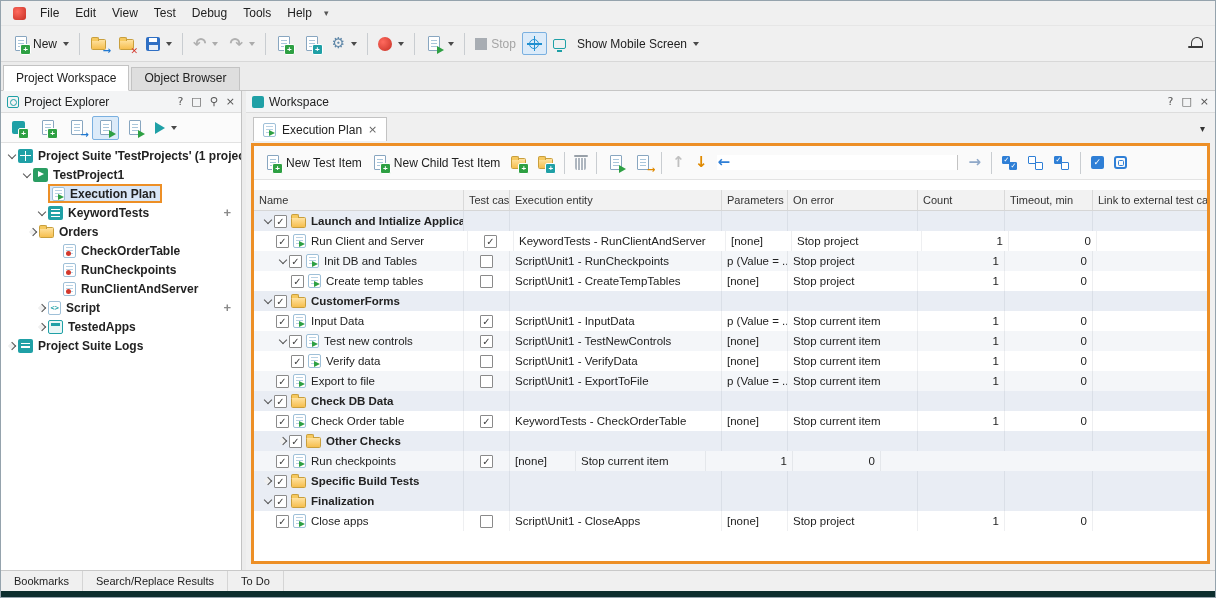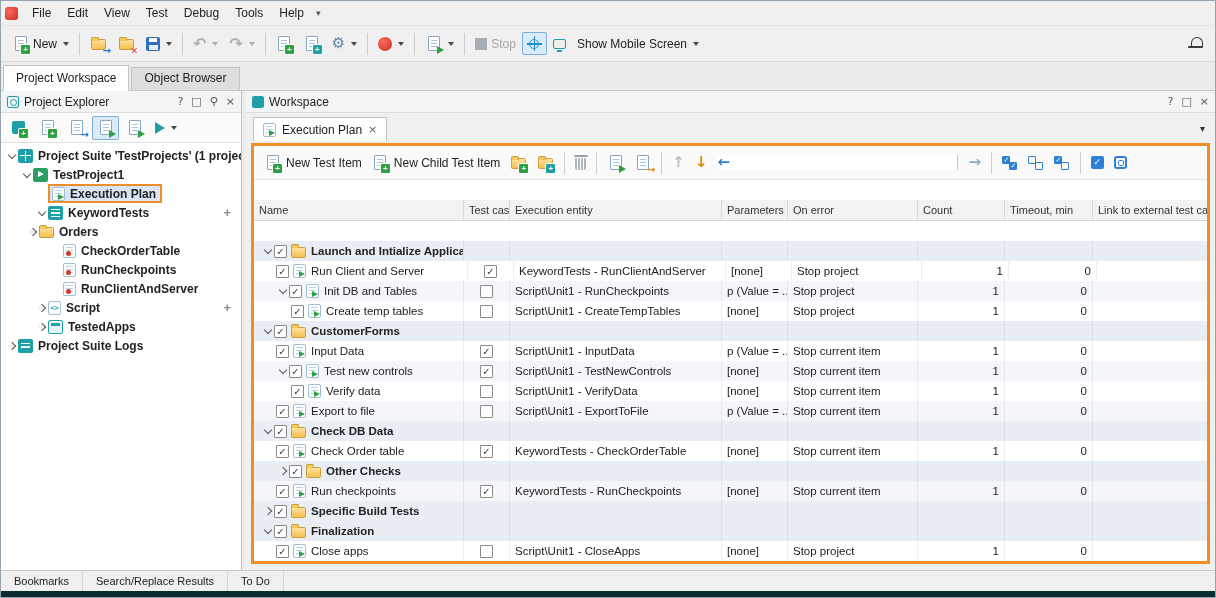--- a/index.html
+++ b/index.html
@@ -1,20 +1,20 @@
 <!DOCTYPE html>
 <html><head>
 <meta charset="utf-8">
 <style>
 *{box-sizing:border-box;margin:0;padding:0;}
 html,body{width:1216px;height:598px;overflow:hidden;}
 body{font-family:"Liberation Sans","DejaVu Sans",sans-serif;font-size:12px;color:#222;background:#f0f0f0;}
 .app{width:1216px;height:598px;display:flex;flex-direction:column;border:1px solid #95a3ad;background:#f0f0f0;}
 
-.menubar{height:25px;display:flex;align-items:center;padding:0 4px;background:#f0f0f0;border-bottom:1px solid #e6e6e6;flex:0 0 auto;}
+.menubar{height:25px;display:flex;align-items:center;padding:0 12px;background:#f0f0f0;border-bottom:1px solid #e6e6e6;flex:0 0 auto;}
 .appico{width:13px;height:13px;border-radius:3px;background:radial-gradient(circle at 35% 35%,#ff6a5e,#c62f24);margin-right:6px;flex:0 0 auto;}
 .mitem{padding:3px 8px;cursor:default;}
 .ovf{margin-left:4px;font-size:9px;color:#555;}
 
 .toolbar{height:36px;display:flex;align-items:center;background:#f0f0f0;border-bottom:1px solid #d8d8d8;padding:0 6px;gap:1px;flex:0 0 auto;}
 .tbtn{display:flex;align-items:center;gap:4px;padding:3px 4px;border-radius:2px;border:1px solid transparent;}
 .tbtn.pressed{border-color:#7ab0e0;background:#dcebf9;}
 .tlabel{white-space:nowrap;}
 .dim2{color:#a4a4a4;}
 .tsep{width:1px;height:22px;background:#c9cdd1;margin:0 4px;flex:0 0 auto;}
@@ -102,39 +102,39 @@
 .ticon.logs{background:#1fa0a6;border-radius:2px;}
 .ticon.logs::before{content:"";position:absolute;left:3px;right:3px;top:4px;height:6px;background:repeating-linear-gradient(#fff 0 1.5px,transparent 1.5px 3.5px);}
 .tlbl{margin-left:1px;}
 .selbox{display:inline-flex;align-items:center;border:2px solid #ED8F26;background:#d8e6f7;height:19px;padding:0 4px 0 2px;}
 .plus{margin-left:auto;margin-right:10px;color:#8a8a8a;font-size:13px;line-height:13px;}
 
 .wstabs{height:28px;display:flex;align-items:flex-end;padding-left:7px;background:#f0f0f0;position:relative;flex:0 0 auto;}
 .wstab{height:24px;display:flex;align-items:center;gap:6px;background:#fff;border:1px solid #c3c3c3;border-bottom:none;padding:0 9px;}
 .tabx{color:#666;font-size:11px;font-family:"DejaVu Sans",sans-serif;}
 .tabdrop{position:absolute;right:10px;bottom:7px;font-size:10px;color:#333;font-family:"DejaVu Sans",sans-serif;}
-.frame{margin:2px 5px 6px 5px;border:3px solid #ED8F26;background:#fff;flex:1;display:flex;flex-direction:column;min-height:0;gap:20px;}
+.frame{margin:2px 5px 6px 5px;border:3px solid #ED8F26;background:#fff;flex:1;display:flex;flex-direction:column;min-height:0;}
 .eptb{height:34px;display:flex;align-items:center;gap:2px;padding:0 6px;background:#fafafa;border-bottom:1px solid #e3e3e3;flex:0 0 auto;}
 .epbtn{display:flex;align-items:center;gap:5px;padding:3px 4px;border-radius:2px;}
 .arr{font-family:"DejaVu Sans",sans-serif;font-weight:bold;font-size:15px;line-height:15px;}
 .arr.up{color:#c0c0c0;}.arr.down{color:#e08a00;}.arr.left{color:#2f7fd6;}.arr.rightc{color:#8fa8c8;}
 .trash{width:11px;height:12px;border-radius:1px 1px 2px 2px;position:relative;margin-top:3px;background:linear-gradient(90deg,#aeb6bf 0 2px,#fff 2px 3px,#aeb6bf 3px 5px,#fff 5px 6px,#aeb6bf 6px 8px,#fff 8px 9px,#aeb6bf 9px 11px);}
 .trash::before{content:"";position:absolute;top:-3px;left:-1.5px;right:-1.5px;height:2px;background:#98a0a8;border-radius:1px;}
 .dbl{position:relative;width:16px;height:16px;flex:0 0 auto;}
 .dbl i{position:absolute;width:8px;height:8px;border:1px solid #2f7fd6;background:#fff;border-radius:1px;}
 .dbl i.f{background:#2f7fd6;}
 .dbl i.f::after{content:"\2713";color:#fff;font:7px/7px "DejaVu Sans",sans-serif;position:absolute;left:0.5px;top:0;}
 .dbl i:first-child{left:0;top:1px;}
 .dbl i:last-child{left:7px;top:7px;}
 .bigcb{width:13px;height:13px;background:#2f7fd6;border-radius:2px;position:relative;flex:0 0 auto;}
 .bigcb::after{content:"\2713";color:#fff;font:bold 9px/13px "DejaVu Sans",sans-serif;position:absolute;left:2.5px;}
 .ring{width:13px;height:13px;border:2px solid #2f7fd6;border-radius:3px;position:relative;flex:0 0 auto;}
 .ring::after{content:"";position:absolute;inset:1.5px;border:1.5px solid #2f7fd6;border-radius:1.5px;}
 
-.thead{height:21px;display:flex;background:#f2f2f2;border-bottom:1px solid #d6d6d6;font-size:11px;color:#333;flex:0 0 auto;}
+.thead{height:21px;display:flex;background:#f2f2f2;border-bottom:1px solid #d6d6d6;font-size:11px;color:#333;flex:0 0 auto;margin-top:10px;}
 .hcell{display:flex;align-items:center;padding:0 5px;border-right:1px solid #d9d9d9;white-space:nowrap;overflow:hidden;flex:0 0 auto;}
 .tbody{flex:1;background:#fff;overflow:hidden;}
 .erow{height:20px;display:flex;font-size:11.5px;}
 .erow.group{background:#e9edf4;}
 .erow.alt{background:#f4f6f9;}
 .cell{display:flex;align-items:center;border-right:1px solid rgba(120,130,150,0.13);padding:0 5px;white-space:nowrap;overflow:hidden;flex:0 0 auto;}
 .cname{padding-left:4px;}
 .ctc{justify-content:center;}
 .cnum{justify-content:flex-end;}
 .ind{display:inline-block;height:1px;flex:0 0 auto;}
@@ -845,23 +845,20 @@
             <div class="erow alt">
               <div class="cell cname" style="width: 210px;">
                 <span class="ind" style="width: 18px;"></span>
                 <span class="cb checked"></span>
                 <span class="ticon testitem"></span>
                 <span class="nm">Run checkpoints</span>
               </div>
               <div class="cell ctc" style="width: 46px;">
                 <span class="cb checked"></span>
               </div>
-              <div class="cell" style="width: 212px;">
-                <span>KeywordTests - RunCheckpoints</span>
-              </div>
               <div class="cell" style="width: 66px;">
                 <span>[none]</span>
               </div>
               <div class="cell" style="width: 130px;">
                 <span>Stop current item</span>
               </div>
               <div class="cell cnum" style="width: 87px;">
                 <span>1</span>
               </div>
               <div class="cell cnum" style="width: 88px;">

